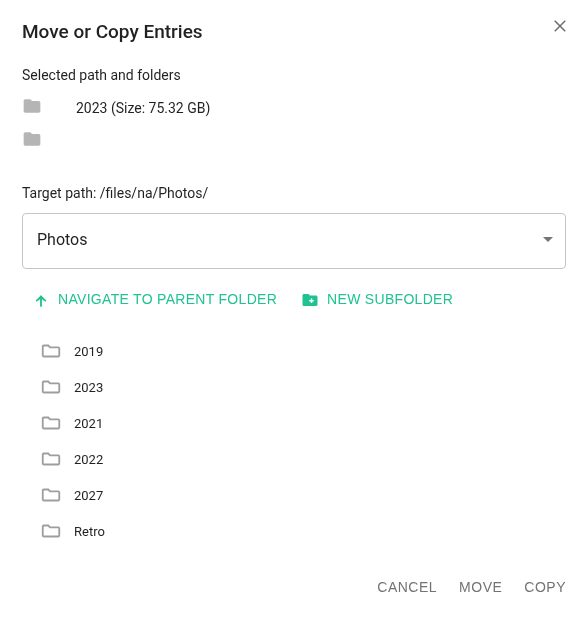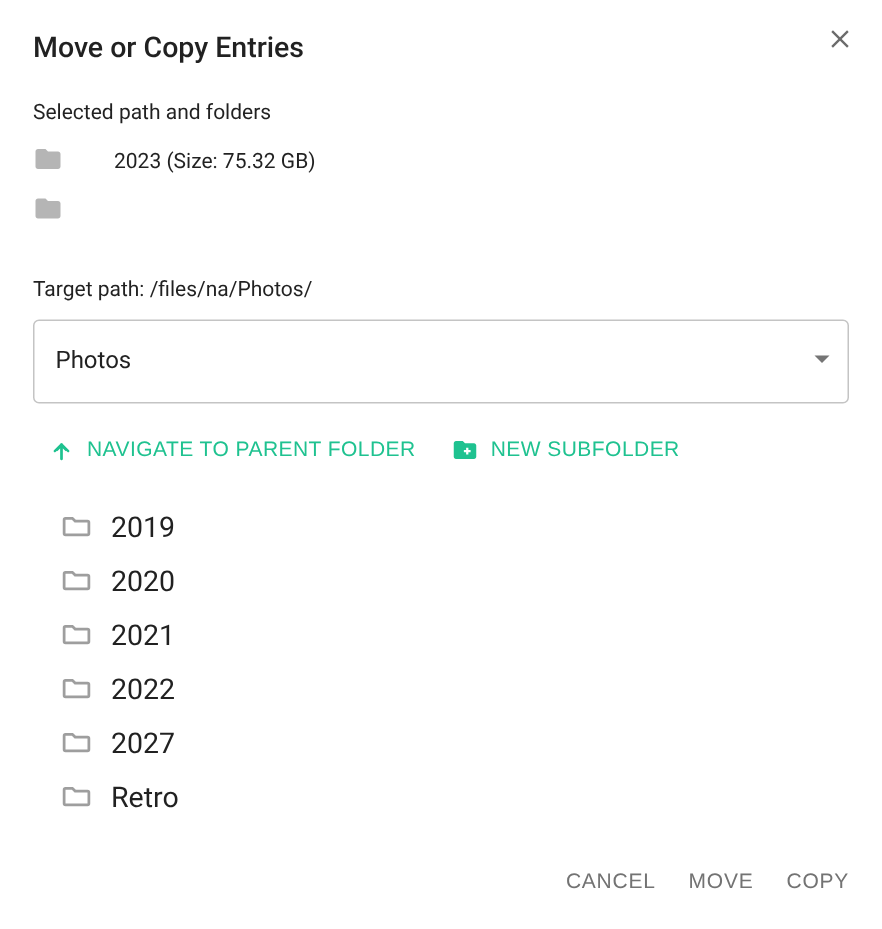--- a/index.html
+++ b/index.html
@@ -122,21 +122,21 @@
       height: 36px;
       cursor: pointer;
     }
     .folder-row .folder-icon-outline {
       width: 22px;
       height: 22px;
       color: #9e9e9e;
       margin-right: 12px;
     }
     .folder-row .folder-name {
-      font-size: 19px;
+      font-size: 13px;
       color: rgba(0,0,0,0.87);
     }
     .button-bar {
       margin-top: auto;
       display: flex;
       justify-content: flex-end;
       gap: 22px;
       padding-right: 0;
     }
     .dialog-btn {
@@ -211,21 +211,21 @@
     <div class="folder-row">
       <svg class="folder-icon-outline" viewBox="0 0 24 24" fill="none" stroke="currentColor" stroke-width="2">
         <path d="M3 7c0-.6.4-1 1-1h5l2 2h9c.6 0 1 .4 1 1v8c0 .6-.4 1-1 1H4c-.6 0-1-.4-1-1V7z"></path>
       </svg>
       <span class="folder-name">2019</span>
     </div>
     <div class="folder-row">
       <svg class="folder-icon-outline" viewBox="0 0 24 24" fill="none" stroke="currentColor" stroke-width="2">
         <path d="M3 7c0-.6.4-1 1-1h5l2 2h9c.6 0 1 .4 1 1v8c0 .6-.4 1-1 1H4c-.6 0-1-.4-1-1V7z"></path>
       </svg>
-      <span class="folder-name">2020</span>
+      <span class="folder-name">2023</span>
     </div>
     <div class="folder-row">
       <svg class="folder-icon-outline" viewBox="0 0 24 24" fill="none" stroke="currentColor" stroke-width="2">
         <path d="M3 7c0-.6.4-1 1-1h5l2 2h9c.6 0 1 .4 1 1v8c0 .6-.4 1-1 1H4c-.6 0-1-.4-1-1V7z"></path>
       </svg>
       <span class="folder-name">2021</span>
     </div>
     <div class="folder-row">
       <svg class="folder-icon-outline" viewBox="0 0 24 24" fill="none" stroke="currentColor" stroke-width="2">
         <path d="M3 7c0-.6.4-1 1-1h5l2 2h9c.6 0 1 .4 1 1v8c0 .6-.4 1-1 1H4c-.6 0-1-.4-1-1V7z"></path>

